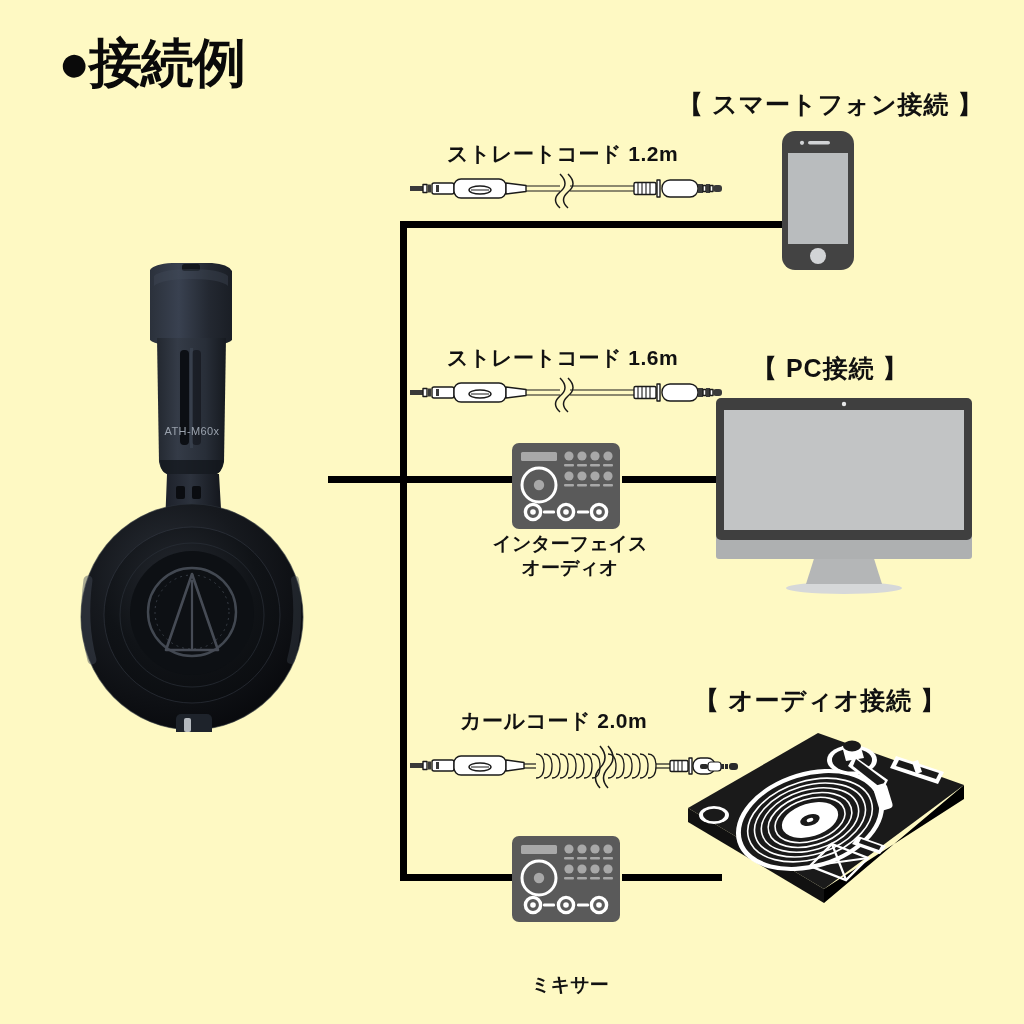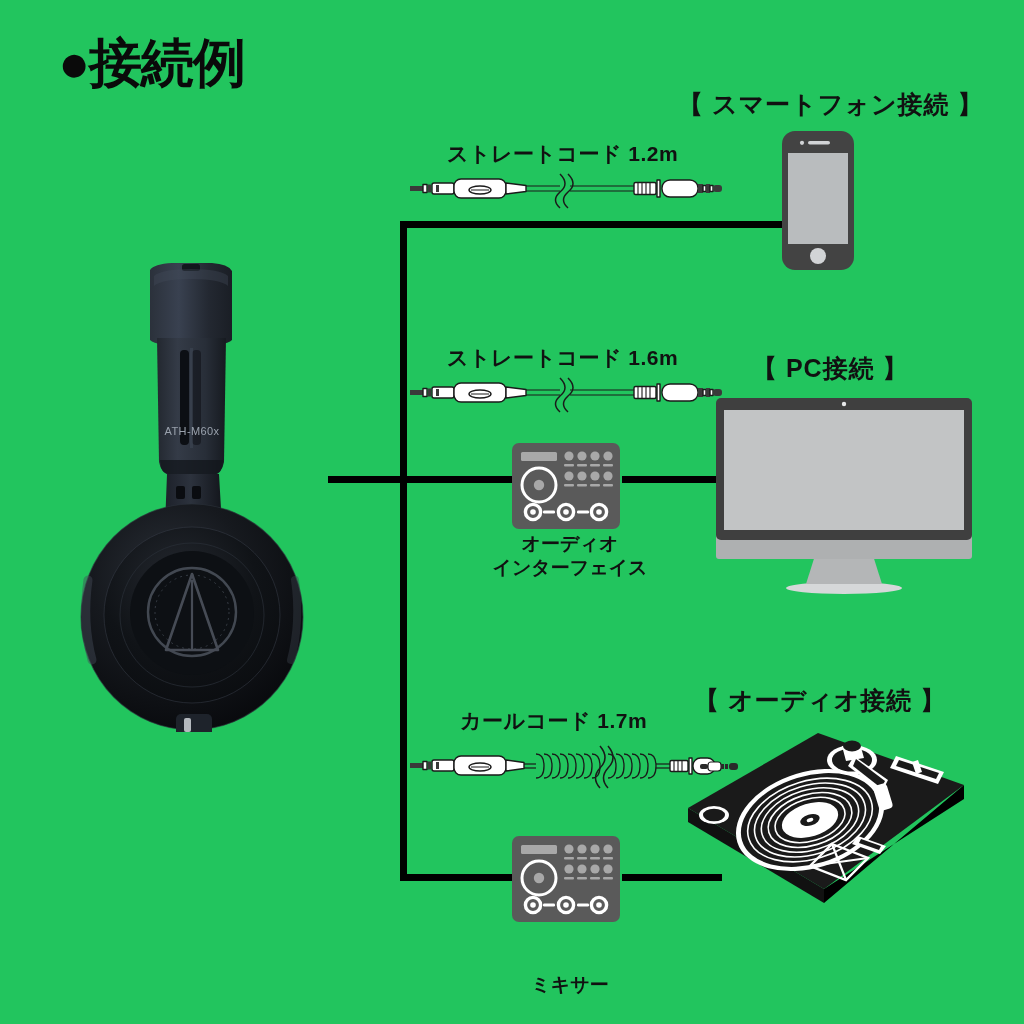--- a/index.html
+++ b/index.html
@@ -5,21 +5,21 @@
   * { box-sizing: border-box; margin: 0; padding: 0; }
   html, body {
     width: 1024px; height: 1024px;
     background: #ffffff;
     font-family: "Liberation Sans", "DejaVu Sans", sans-serif;
     overflow: hidden;
   }
   #stage {
     position: relative;
     width: 1024px; height: 1024px;
-    background: #22c55e;
+    background: #fef9c3;
   }
   .abs { position: absolute; }
 
   
   #page-title {
     left: 58px; top: 36px;
     font-size: 53px;
     font-weight: 700;
     letter-spacing: -1px;
     color: #0a0a0a;
@@ -305,38 +305,38 @@
         <circle cx="21" cy="69" r="2.8"></circle>
           <circle cx="54" cy="69" r="2.8"></circle>
           <circle cx="87" cy="69" r="2.8"></circle>
         <rect x="31" y="67.4" width="12" height="3.2" rx="1.3"></rect>
         <rect x="65" y="67.4" width="12" height="3.2" rx="1.3"></rect>
       </g>
     </svg>
   </div>
 
   <div class="abs device-caption" id="cap-audio-interface">
+    <div>インターフェイス</div>
     <div>オーディオ</div>
-    <div>インターフェイス</div>
   </div>
 
   <div class="abs" id="monitor-icon">
     <svg viewBox="0 0 260 202" width="260" height="202" xmlns="http://www.w3.org/2000/svg">
       <ellipse cx="130" cy="192" rx="58" ry="6" fill="#d6d8d9"></ellipse>
       <path d="M104 150 L156 150 L168 188 L92 188 Z" fill="#b4b6b7"></path>
       <rect x="2" y="137" width="256" height="26" rx="3" fill="#aeb0b1"></rect>
       <rect x="2" y="2" width="256" height="142" rx="5" fill="#3f3f3f"></rect>
       <rect x="10" y="14" width="240" height="120" fill="#c2c4c5"></rect>
       <circle cx="130" cy="8" r="2.2" fill="#e8e9ea"></circle>
     </svg>
   </div>
 
   <div class="abs section-head" id="head-audio">【 オーディオ接続 】</div>
 
-  <div class="abs cable-caption" id="cap-cable-3">カールコード 1.7m</div>
+  <div class="abs cable-caption" id="cap-cable-3">カールコード 2.0m</div>
 
   <div class="abs" id="cable-3">
     <svg class="cable-svg" viewBox="0 0 316 56" width="316" height="56" xmlns="http://www.w3.org/2000/svg">
       <g stroke="#1a1a1a" fill="#ffffff" stroke-width="1.4" stroke-linejoin="round">
         <rect x="2" y="25" width="13" height="5" fill="#3a3a3a" stroke="none"></rect>
         <rect x="15" y="23.5" width="4" height="8" fill="#ffffff"></rect>
         <rect x="20" y="23.5" width="3" height="8" fill="#3a3a3a" stroke="none"></rect>
         <rect x="24" y="22" width="22" height="11" rx="2"></rect>
         <path d="M28 24 h3 v7 h-3 z" fill="#3a3a3a" stroke="none"></path>
         <rect x="46" y="18" width="52" height="19" rx="7"></rect>

